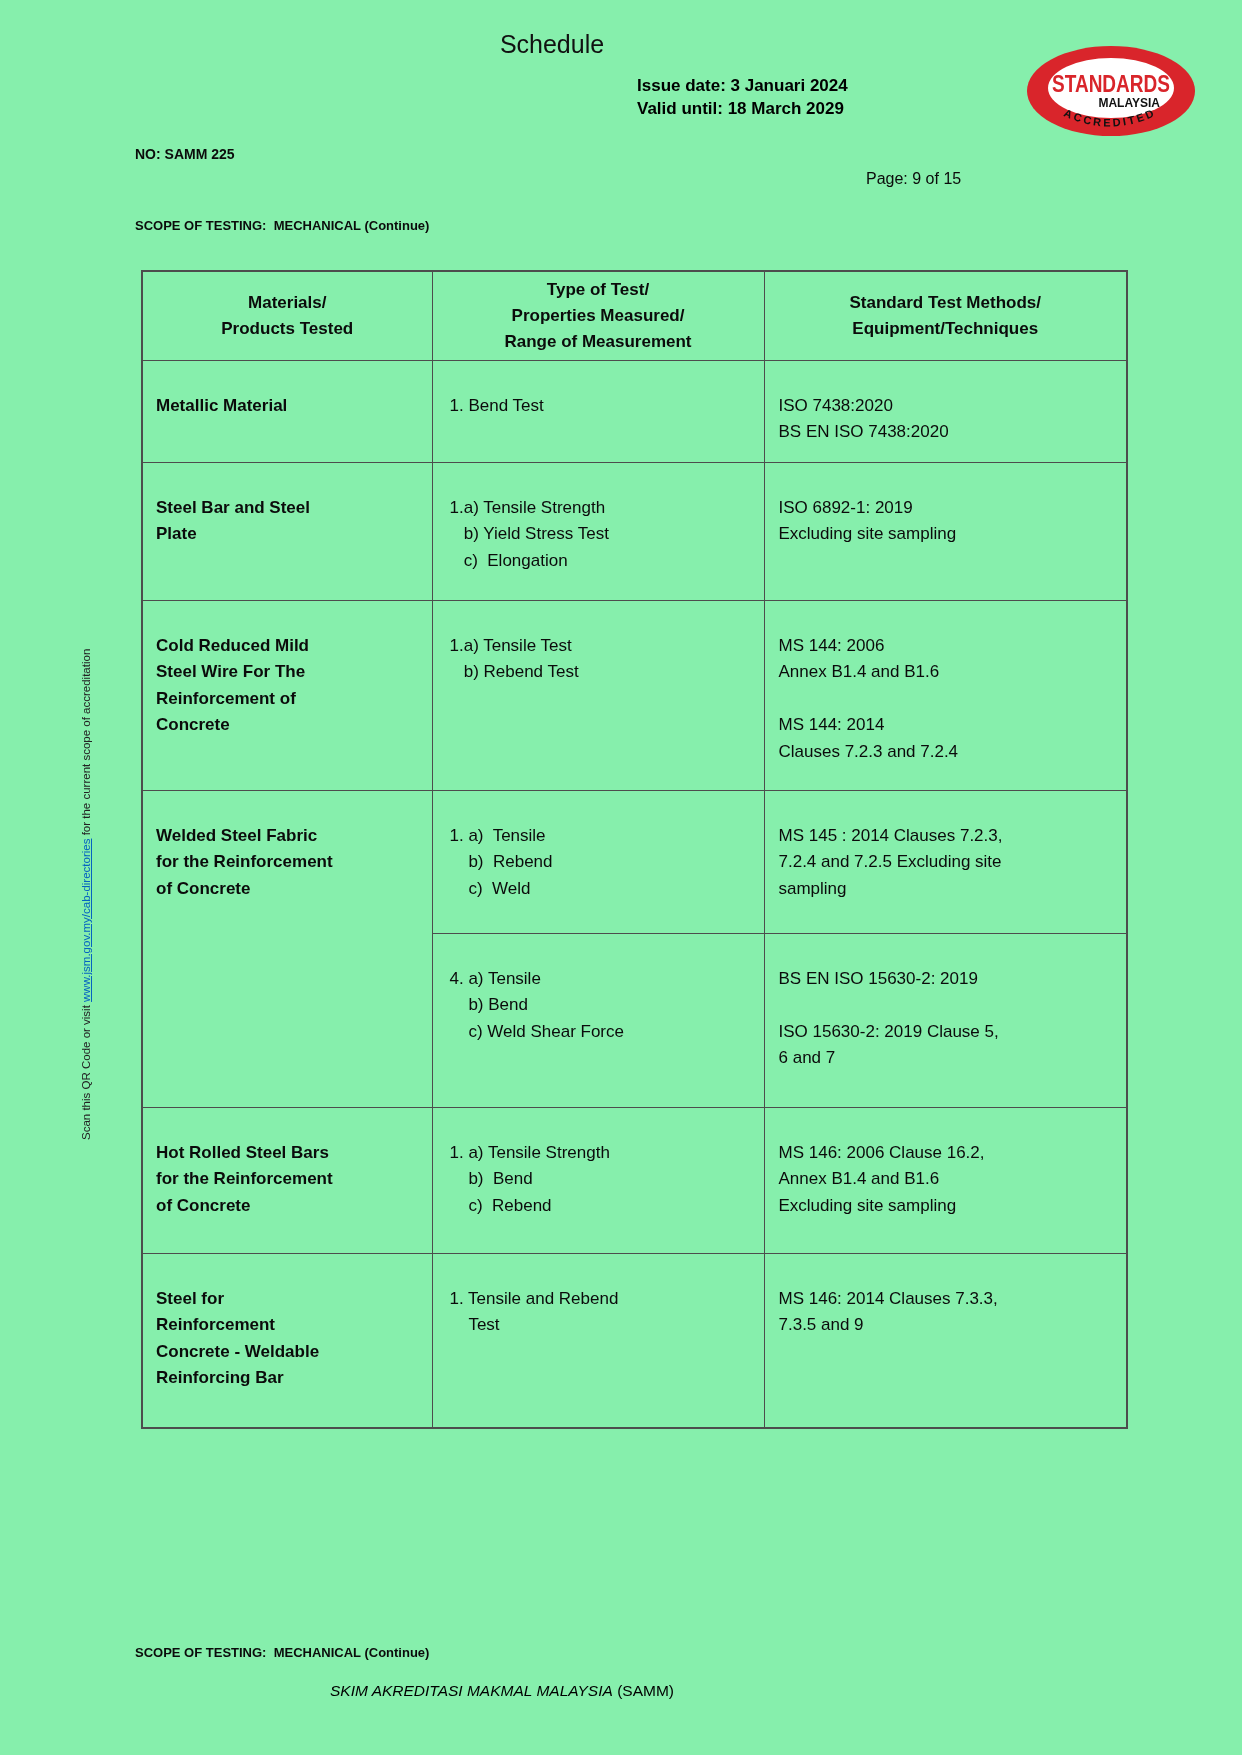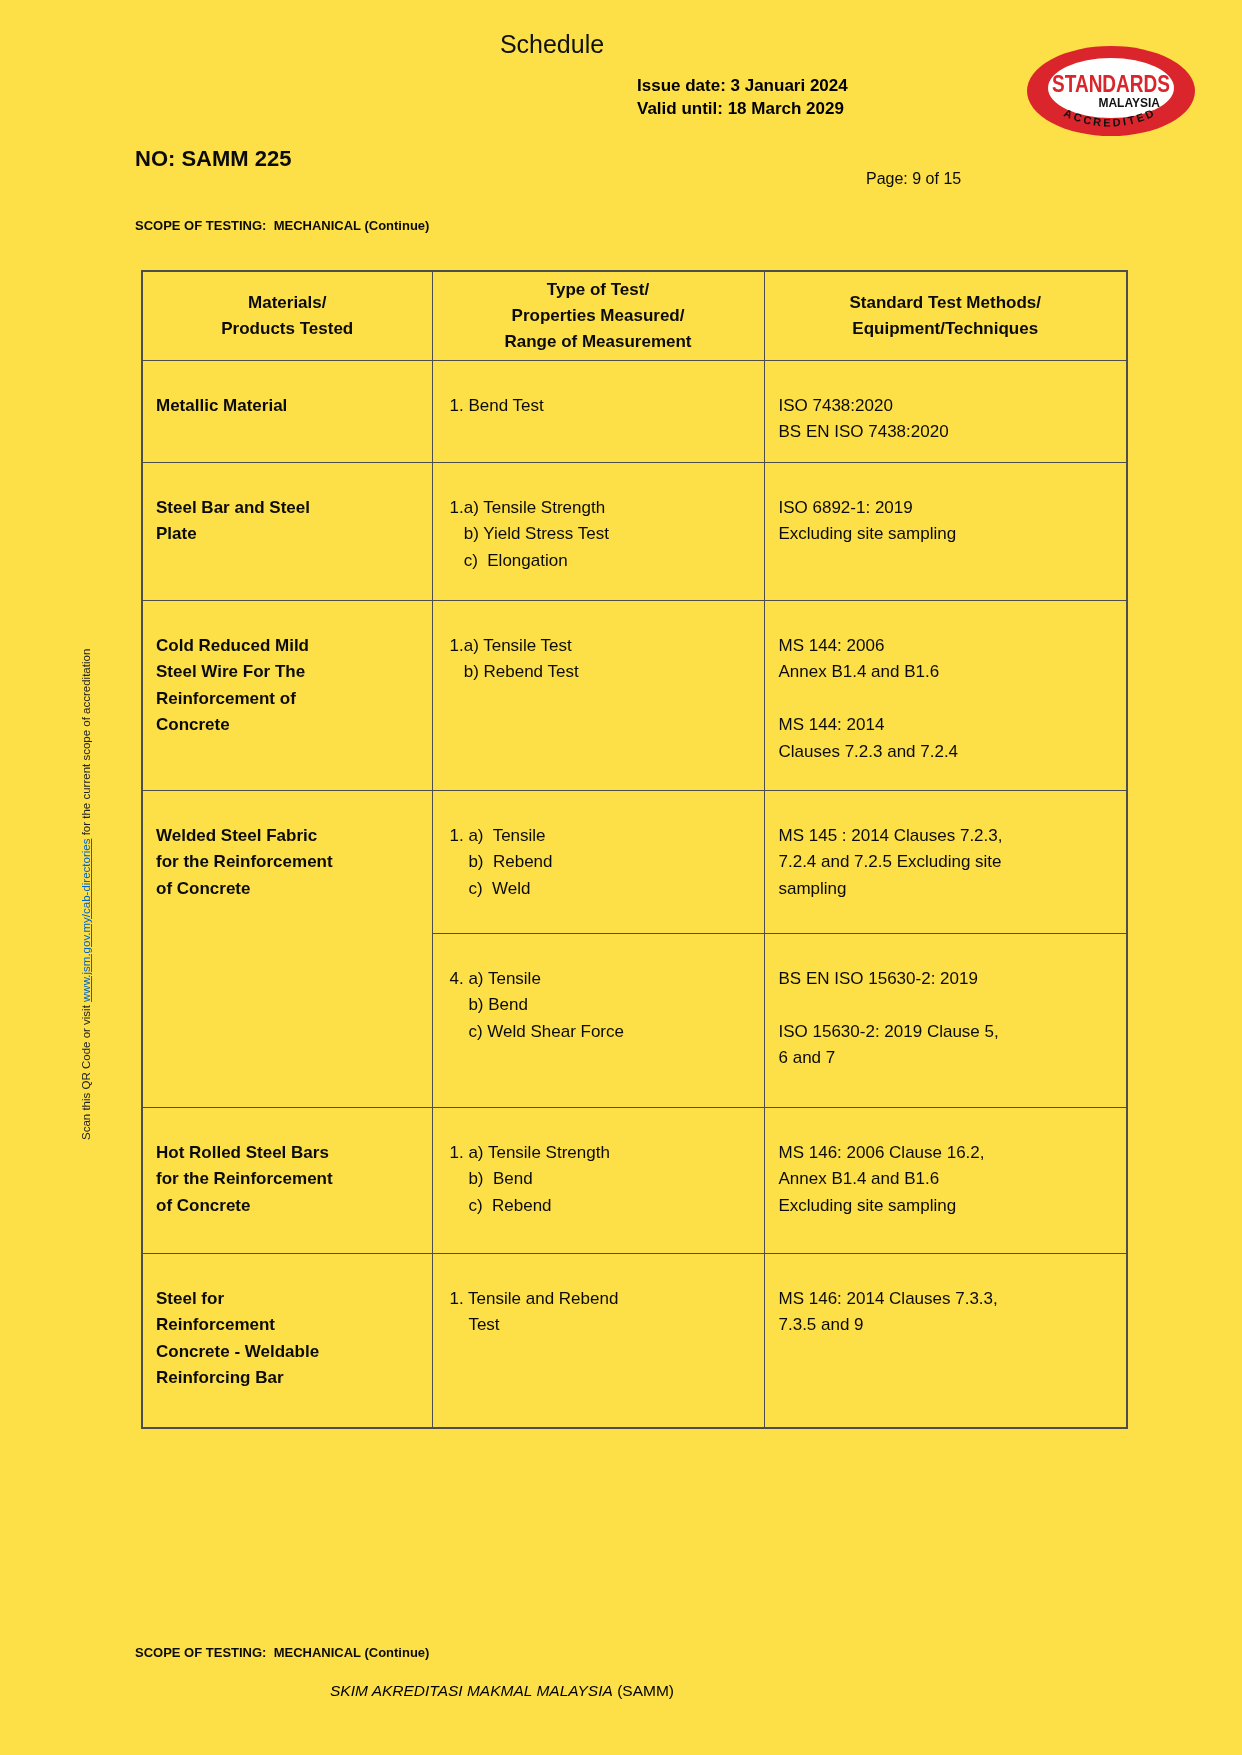--- a/index.html
+++ b/index.html
@@ -1,34 +1,34 @@
 <!DOCTYPE html>
 <html><head>
 <meta charset="utf-8">
 <style>
   html,body{margin:0;padding:0;background:#fff;}
   .page{
     position:relative;
     width:1242px;height:1755px;
-    background:#fde047;
+    background:#86efac;
     font-family:"Liberation Sans", sans-serif;
     color:#0b0b0b;
     overflow:hidden;
   }
   .pre{white-space:pre-wrap;}
   .doc-title{
     position:absolute;left:382px;top:30px;width:340px;
     text-align:center;font-size:25px;color:#111;
   }
   .issue-block{
     position:absolute;left:637px;top:74px;
     font-size:17px;font-weight:bold;line-height:23px;color:#000;
   }
   .logo{position:absolute;left:1025px;top:44px;}
-  .doc-no{position:absolute;left:135px;top:146px;font-size:22px;font-weight:bold;}
+  .doc-no{position:absolute;left:135px;top:146px;font-size:14px;font-weight:bold;}
   .page-num{position:absolute;left:866px;top:170px;font-size:16px;}
   .scope-heading{position:absolute;left:135px;font-size:13px;font-weight:bold;}
   .scope-top{top:218px;}
   .scope-bottom{top:1645px;}
   table.scope{
     position:absolute;left:141px;top:270px;width:985px;
     border-collapse:collapse;table-layout:fixed;
     border:2px solid #4d4d4d;
   }
   table.scope th, table.scope td{

